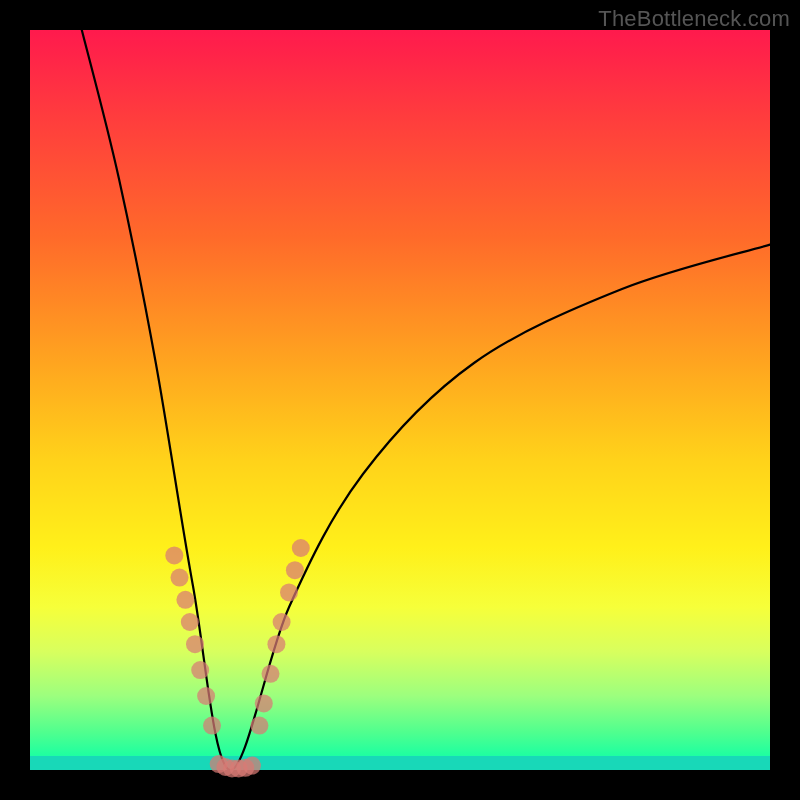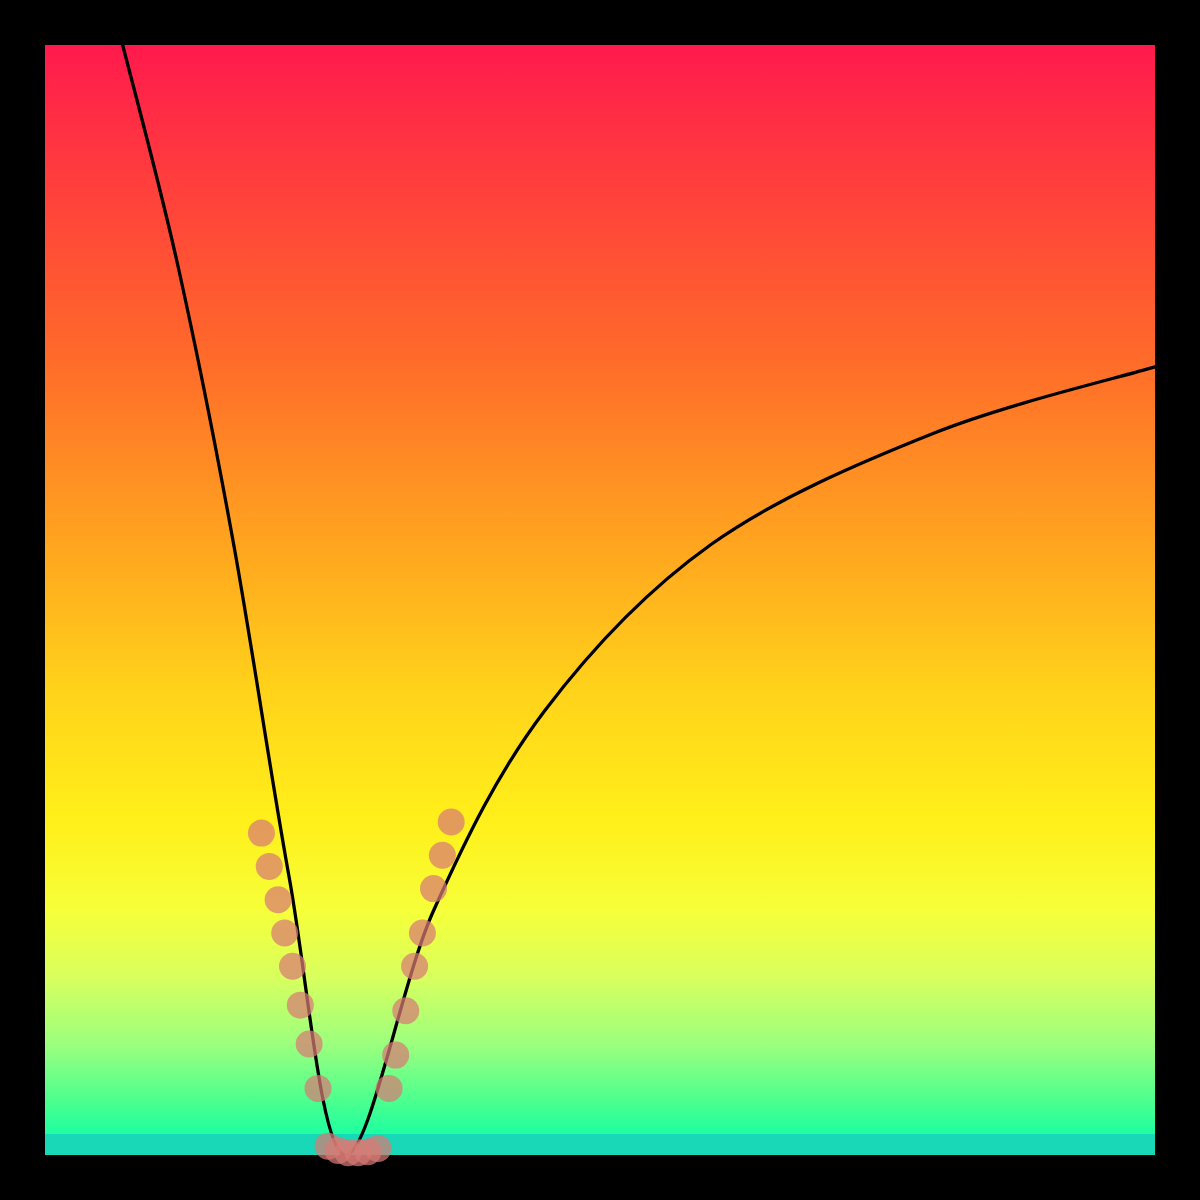--- a/index.html
+++ b/index.html
@@ -64,20 +64,21 @@
     bottom: 0;
     width: 100%;
     height: 14px;
     background: #18d8b8;
   }
 </style>
 </head>
 <body>
 
 <div class="frame">
+  <div class="watermark">TheBottleneck.com</div>
 
   <div class="plot">
     <div class="trough-band"></div>
 
     <svg class="curve" viewBox="0 0 740 740">
       <g>
         <path d="M 51.8 0.0 C 58.0 24.7, 76.5 92.5, 88.8 148.0 C 101.1 203.5, 113.5 265.2, 125.8 333.0 C 138.1 400.8, 150.5 487.2, 162.8 555.0 C 175.1 622.8, 183.8 736.3, 199.8 740.0 C 215.8 743.7, 236.8 626.5, 259.0 577.2 C 281.2 527.9, 302.2 484.7, 333.0 444.0 C 363.8 403.3, 400.8 363.8, 444.0 333.0 C 487.2 302.2, 542.7 278.7, 592.0 259.0 C 641.3 239.3, 715.3 222.0, 740.0 214.6" fill="none" stroke="#000" stroke-width="2.2" stroke-linecap="round"></path>
       </g>
       <g>
           <circle cx="144.3" cy="525.4" r="9" class="dot"></circle>

